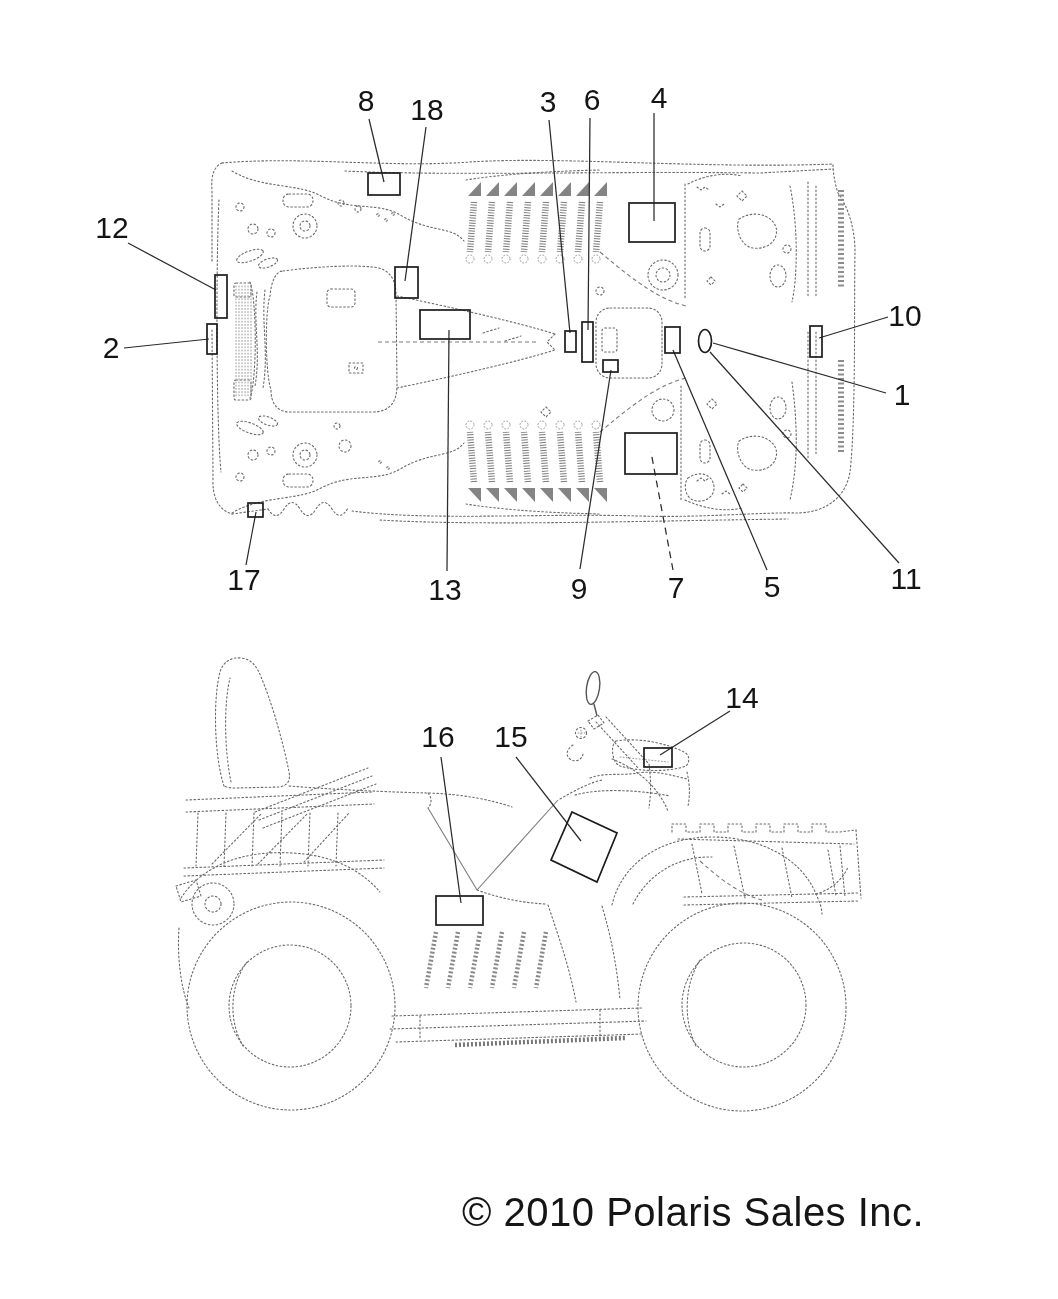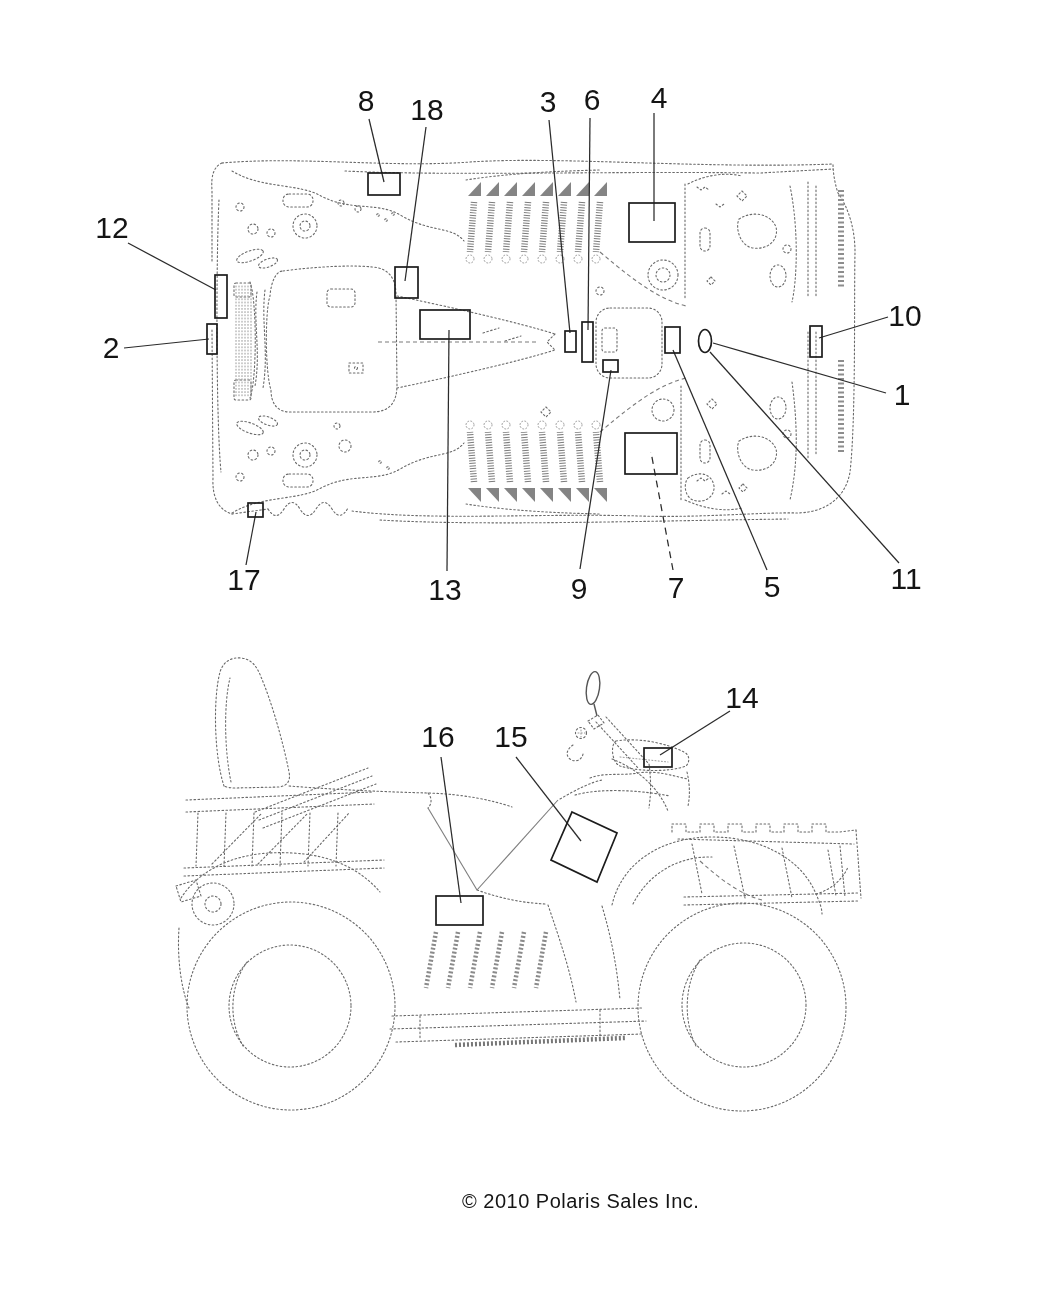--- a/index.html
+++ b/index.html
@@ -15,21 +15,21 @@
   .solid{fill:none;stroke:#555;stroke-width:1.4;}
   .solidlight{fill:none;stroke:#7d7d7d;stroke-width:1.1;}
   .hatch{stroke:#8a8a8a;stroke-width:4.5;stroke-dasharray:2 2;}
   .tri{fill:#6f6f6f;stroke:none;opacity:.85;}
   .slatbar{stroke:#7b7b7b;stroke-width:6.5;stroke-dasharray:1 1.6;}
   .decal{fill:none;stroke:#1c1c1c;stroke-width:1.7;}
   .leader{fill:none;stroke:#2b2b2b;stroke-width:1.25;}
   .leader.dashed{stroke-dasharray:7 5;}
   .callout-label{font-family:"Liberation Sans",sans-serif;font-size:30px;fill:#141414;
                  text-anchor:middle;}
-  .copyright{position:absolute;left:462px;top:1190px;width:330px;font-size:20px;
+  .copyright{position:absolute;left:462px;top:1190px;width:330px;font-size:40px;
              letter-spacing:.5px;color:#151515;white-space:nowrap;}
 </style>
 </head>
 <body>
 
 <div class="page">
   <svg id="diagram" width="1058" height="1299" viewBox="0 0 1058 1299">
     <g id="art-top">
         <path d="M222,163 C300,156 390,168 470,162 C560,156 700,169 833,164" class="st"></path>
         <path d="M345,171 C450,176 600,171 760,173 L833,169" class="st"></path>

